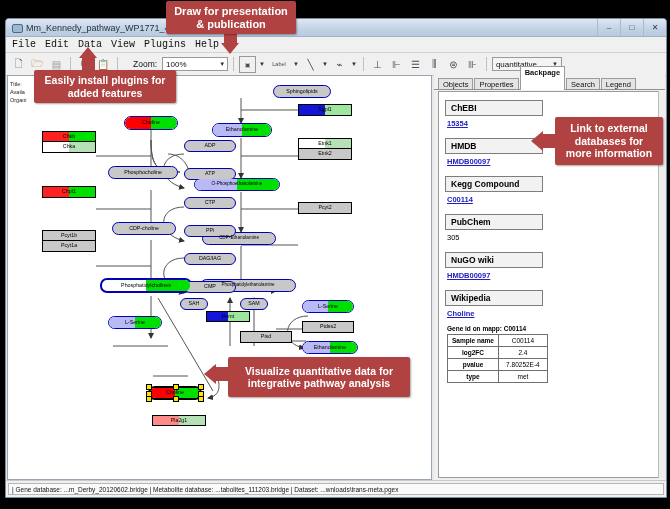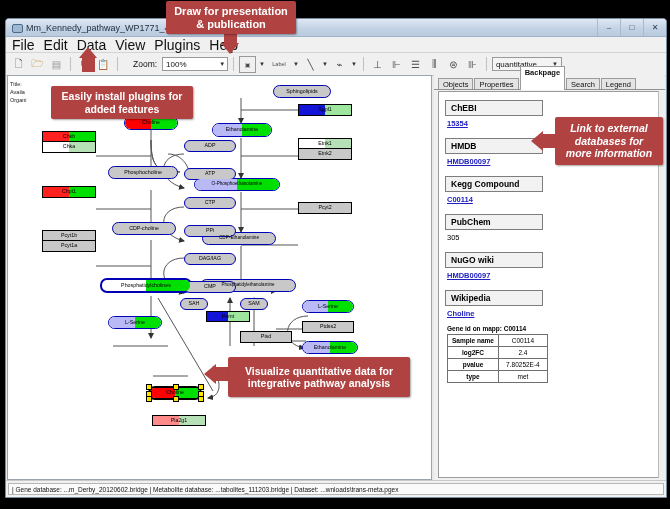--- a/index.html
+++ b/index.html
@@ -16,21 +16,21 @@
   .tb-ico:before{content:"";position:absolute;left:1px;top:2px;width:9px;height:7px;
      background:#9fb8d0;border:1px solid #4a6a8a;border-radius:2px;}
   .tb-title{font-size:9px;color:#24323f;white-space:nowrap;overflow:hidden;}
   .wbtns{margin-left:auto;display:flex;height:100%;}
   .wbtn{width:22px;border-left:1px solid #a8bacd;display:flex;align-items:center;justify-content:center;
         font-size:8px;color:#33424f;}
 
   
   .menubar{height:15px;background:#f0f0f0;border-bottom:1px solid #d4d4d4;display:flex;align-items:center;
            padding-left:6px;gap:9px;}
-  .menu-item{font-size:14px;color:#111;cursor:default;}
+  .menu-item{font-size:10px;color:#111;cursor:default;font-family:Liberation Mono, monospace;}
 
   
   .toolbar{height:22px;background:#f0f0f0;border-bottom:1px solid #c8c8c8;display:flex;align-items:center;
            padding:0 4px;gap:2px;}
   .tbtn{width:15px;height:15px;display:flex;align-items:center;justify-content:center;font-size:10px;
         color:#4b4b4b;border:1px solid transparent;}
   .tsep{width:1px;height:14px;background:#c0c0c0;margin:0 3px;}
   .zlab{font-size:8.5px;color:#111;margin-left:10px;margin-right:3px;}
   .zoomsel{width:66px;height:14px;border:1px solid #9a9a9a;background:#fff;display:flex;align-items:center;
            font-size:8px;color:#111;padding-left:3px;box-sizing:border-box;position:relative;}
@@ -450,26 +450,26 @@
     <div class="statusbar">
       <span class="statusfield">| Gene database: ...m_Derby_20120602.bridge | Metabolite database: ...tabolites_111203.bridge | Dataset: ...wnloads\trans-meta.pgex</span>
     </div>
   </div>
 
   <div class="callout" style="left:166px;top:1px;width:130px;height:33px;font-size:11px;white-space:pre-line;">Draw for presentation
 &amp; publication</div>
   <div class="arrowstem" style="left:224px;top:34px;width:13px;height:10px;"></div>
   <div class="arrowdown" style="left:221px;top:43px;"></div>
 
-  <div class="callout" style="left:34px;top:86px;width:142px;height:33px;font-size:10.5px;white-space:pre-line;margin-left:17px;">Easily install plugins for
+  <div class="callout" style="left:34px;top:70px;width:142px;height:33px;font-size:10.5px;white-space:pre-line;">Easily install plugins for
 added features</div>
   <div class="arrowstem" style="left:82px;top:58px;width:13px;height:14px;"></div>
   <div class="arrowup" style="left:79px;top:47px;"></div>
 
-  <div class="callout" style="left:555px;top:117px;width:108px;height:48px;font-size:10.5px;white-space:pre-line;font-style:italic;">Link  to external
+  <div class="callout" style="left:555px;top:117px;width:108px;height:48px;font-size:10.5px;white-space:pre-line;">Link  to external
 databases  for
 more information</div>
   <div class="arrowstem" style="left:543px;top:134px;width:14px;height:14px;"></div>
   <div class="arrowleft" style="left:531px;top:131px;"></div>
 
   <div class="callout" style="left:228px;top:357px;width:182px;height:40px;font-size:10.5px;white-space:pre-line;">Visualize quantitative data  for
 integrative pathway analysis</div>
   <div class="arrowstem" style="left:216px;top:367px;width:14px;height:14px;"></div>
   <div class="arrowleft" style="left:204px;top:364px;"></div>
 

